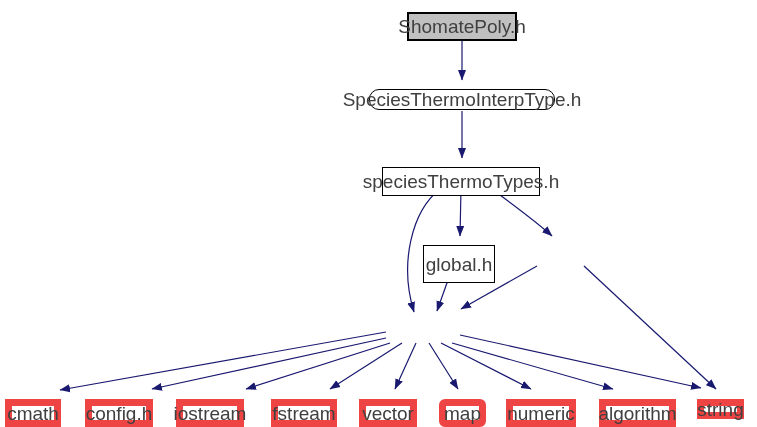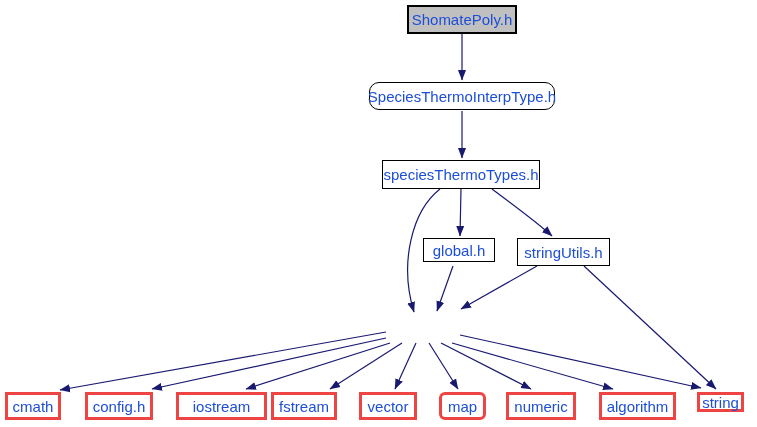--- a/index.html
+++ b/index.html
@@ -20,36 +20,37 @@
     left: 0;
     top: 0;
     width: 757px;
     height: 427px;
   }
   .node {
     position: absolute;
     box-sizing: border-box;
     background: #ffffff;
     border: 1px solid #000000;
-    color: #1d4ed8;
-    font-size: 15px;
+    color: #404040;
+    font-size: 19px;
     line-height: 1;
     display: flex;
     align-items: center;
     justify-content: center;
     white-space: nowrap;
     cursor: pointer;
+    margin-top: 7px;
   }
   .node.main {
     background: #c0c0c0;
     border: 2px solid #000000;
     cursor: default;
   }
   .node.sys {
-    border: 3px solid #ef4444;
+    border: 7px solid #ef4444;
   }
 </style>
 </head>
 <body>
 
 <div class="canvas">
 
   <svg class="edges" viewBox="0 0 757 427">
     <defs>
       <marker id="arr" markerUnits="userSpaceOnUse" markerWidth="11" markerHeight="9" refX="10" refY="4.5" orient="auto">
@@ -72,34 +73,33 @@
       <path marker-end="url(#arr)" d="M416,343 L395,389"></path>
       <path marker-end="url(#arr)" d="M429,343 L458,389"></path>
       <path marker-end="url(#arr)" d="M441,343 L531,389"></path>
       <path marker-end="url(#arr)" d="M452,343 L613,389"></path>
       <path marker-end="url(#arr)" d="M460,335 L701,388"></path>
     </g>
   </svg>
 
   <div class="node main" style="left:407px; top:5px;   width:110px; height:29px;">ShomatePoly.h</div>
 
-  <div class="node" style="left:369px; top:82px;  width:186px; height:28px;border-radius:10px;">SpeciesThermoInterpType.h</div>
+  <div class="node" style="left:369px; top:82px;  width:186px; height:21px;border-radius:10px;">SpeciesThermoInterpType.h</div>
 
   <div class="node" style="left:382px; top:160px; width:158px; height:29px;">speciesThermoTypes.h</div>
 
-  <div class="node" style="left:423px; top:238px; width:72px;  height:24px;">global.h</div>
+  <div class="node" style="left:423px; top:238px; width:72px;  height:38px;">global.h</div>
 
-  <div class="node" style="left:517px; top:238px; width:93px;  height:28px;">stringUtils.h</div>
 
 
   <div class="node sys" style="left:5px;   top:392px; width:56px;  height:28px;">cmath</div>
 
   <div class="node sys" style="left:85px;  top:392px; width:68px;  height:28px;">config.h</div>
 
-  <div class="node sys" style="left:176px; top:392px; width:91px;  height:28px;">iostream</div>
+  <div class="node sys" style="left:176px; top:392px; width:68px;  height:28px;">iostream</div>
 
   <div class="node sys" style="left:271px; top:392px; width:66px;  height:28px;">fstream</div>
 
   <div class="node sys" style="left:359px; top:392px; width:58px;  height:28px;">vector</div>
 
   <div class="node sys" style="left:439px; top:392px; width:47px;  height:28px;border-radius:6px;">map</div>
 
   <div class="node sys" style="left:506px; top:392px; width:70px;  height:28px;">numeric</div>
 
   <div class="node sys" style="left:599px; top:392px; width:77px;  height:28px;">algorithm</div>

